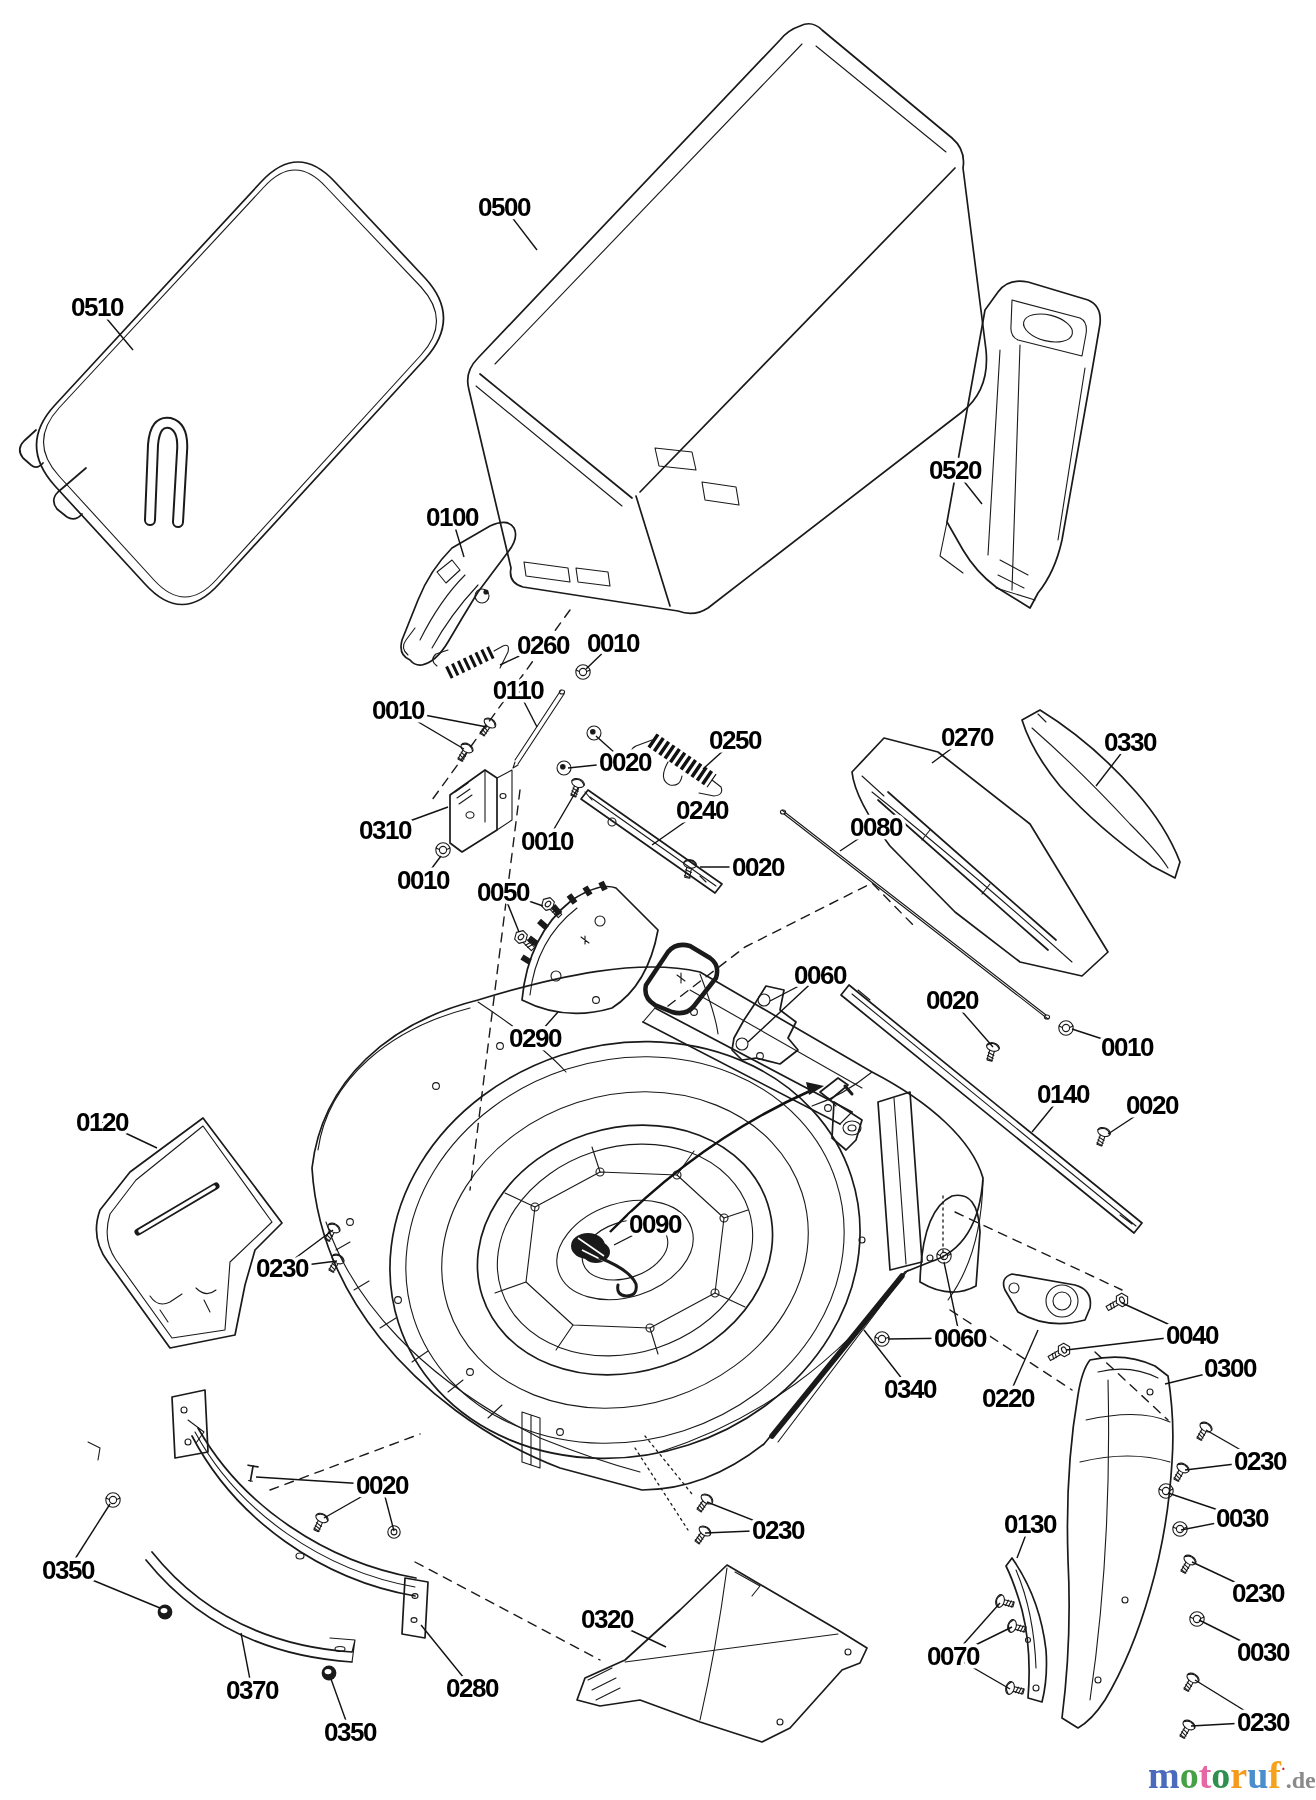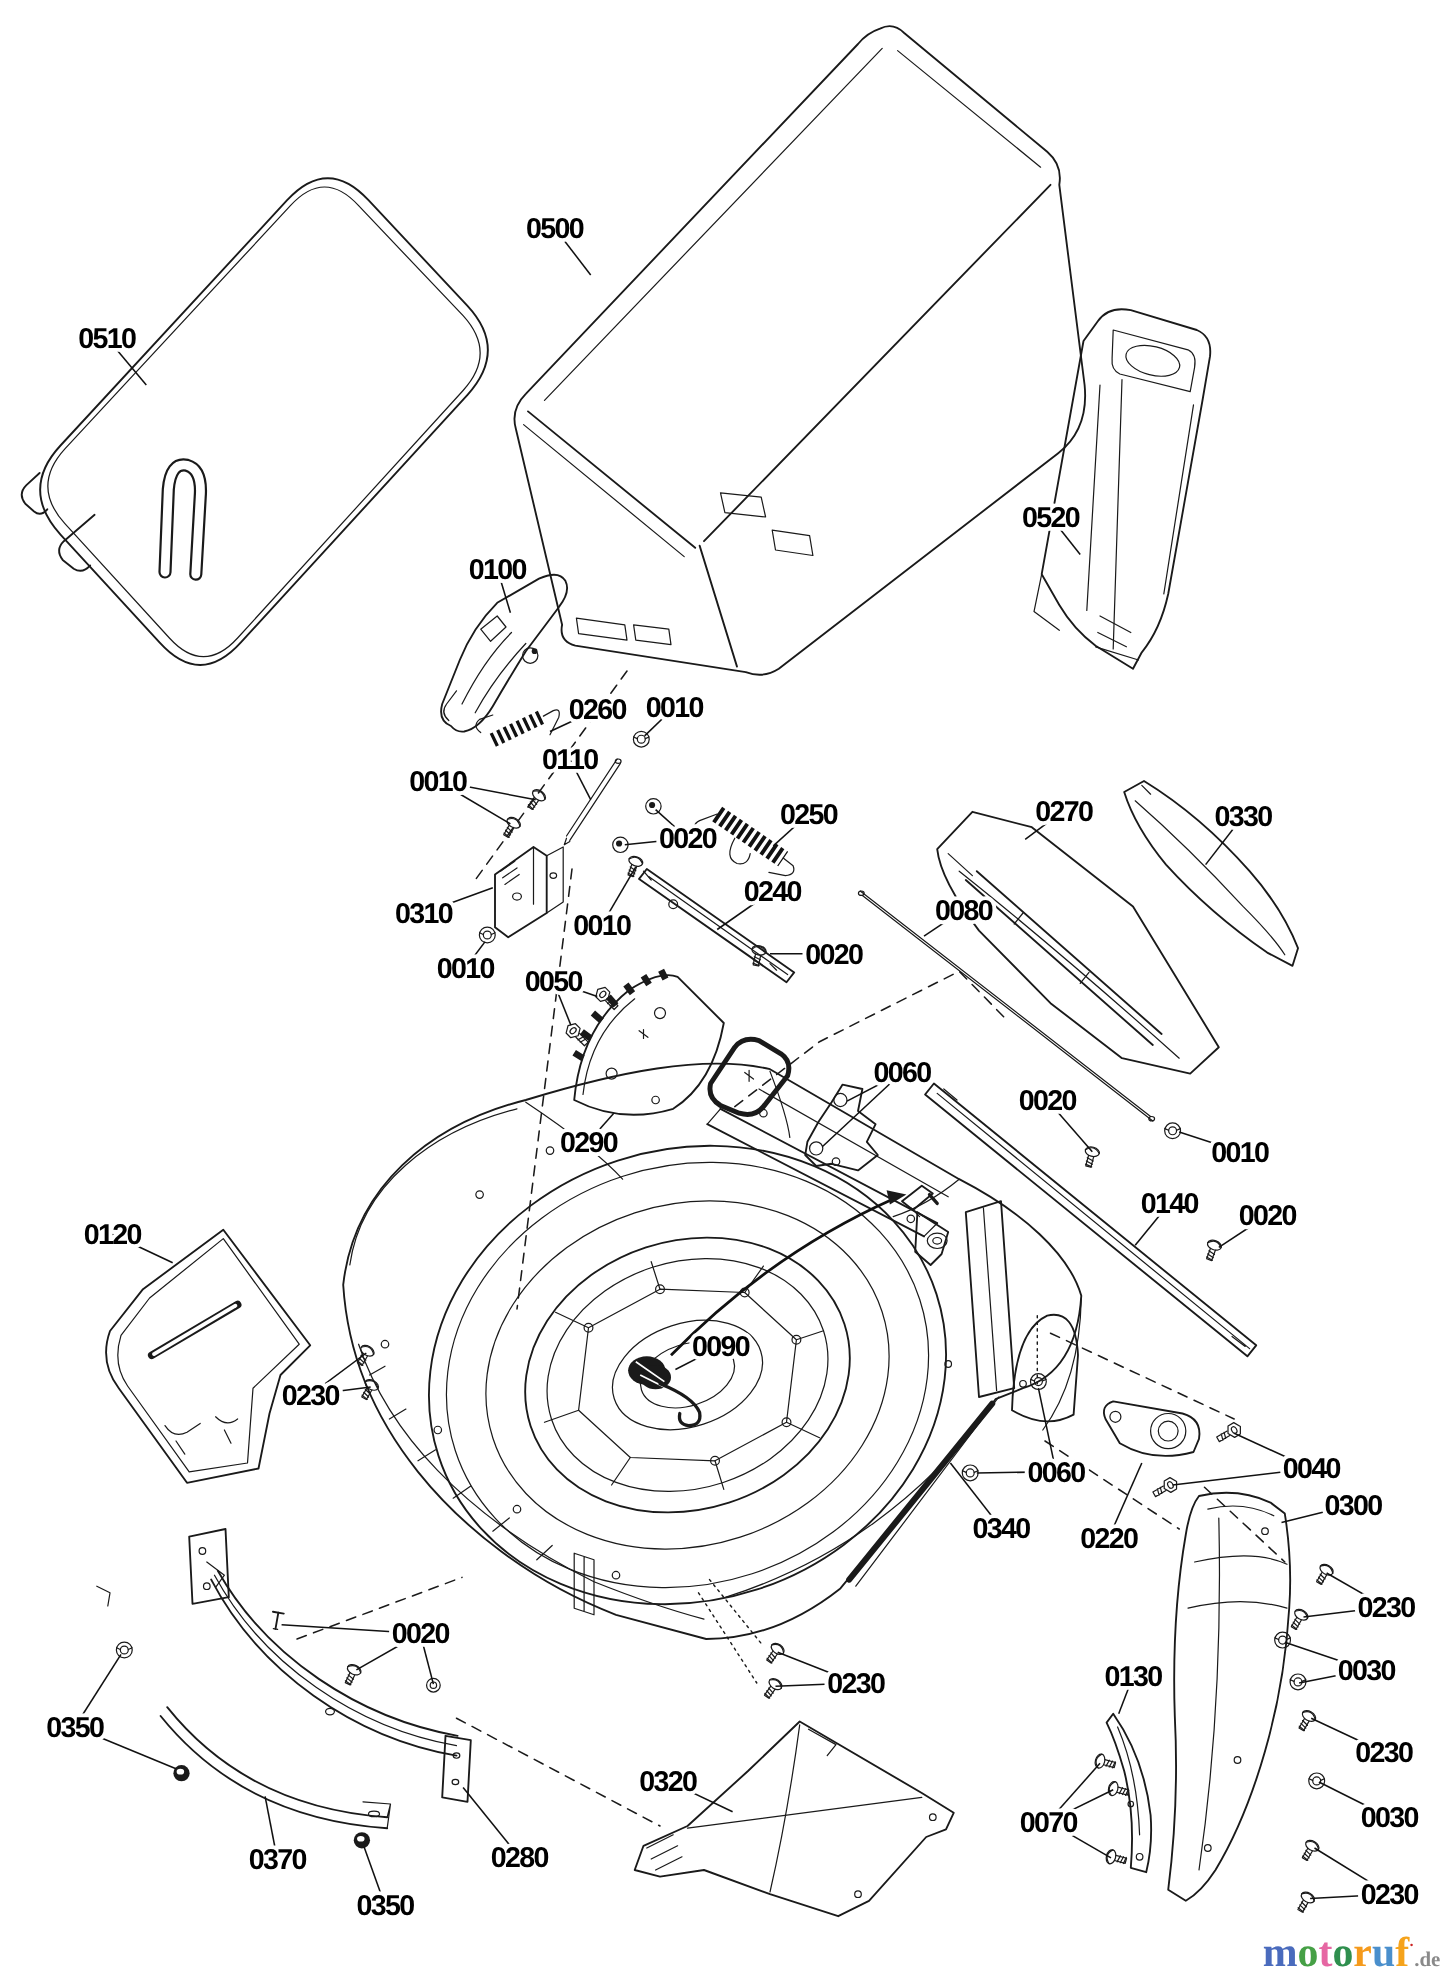--- a/index.html
+++ b/index.html
@@ -14,21 +14,21 @@
   .dot{stroke-dasharray:2 4;stroke-width:1.3;}
   .fillb{fill:#1a1a1a;stroke:none;}
   .fillw{fill:#fff;}
   #leaders line{stroke:#111;stroke-width:1.4;}
   #labels text{font-family:"Liberation Sans",sans-serif;font-weight:bold;font-size:26px;
      letter-spacing:-1.5px;fill:#000;stroke:#fff;stroke-width:7px;paint-order:stroke;
      text-anchor:middle;}
   #wordmark{position:absolute;left:1148px;top:1748px;width:168px;height:48px;
      font-family:"Liberation Serif",serif;font-weight:bold;font-size:38px;
      white-space:nowrap;letter-spacing:0px;line-height:44px;}
-  #wordmark .tld{font-size:19px;font-weight:bold;}
+  #wordmark .tld{font-size:24px;font-weight:bold;}
   #wordmark .tm{color:#cc2222;font-size:14px;vertical-align:14px;}
 </style>
 </head>
 <body>
 
 <div id="page">
 <svg id="art" width="1316" height="1800" viewBox="0 0 1316 1800">
 
   <defs>
     <g id="g-screw">

